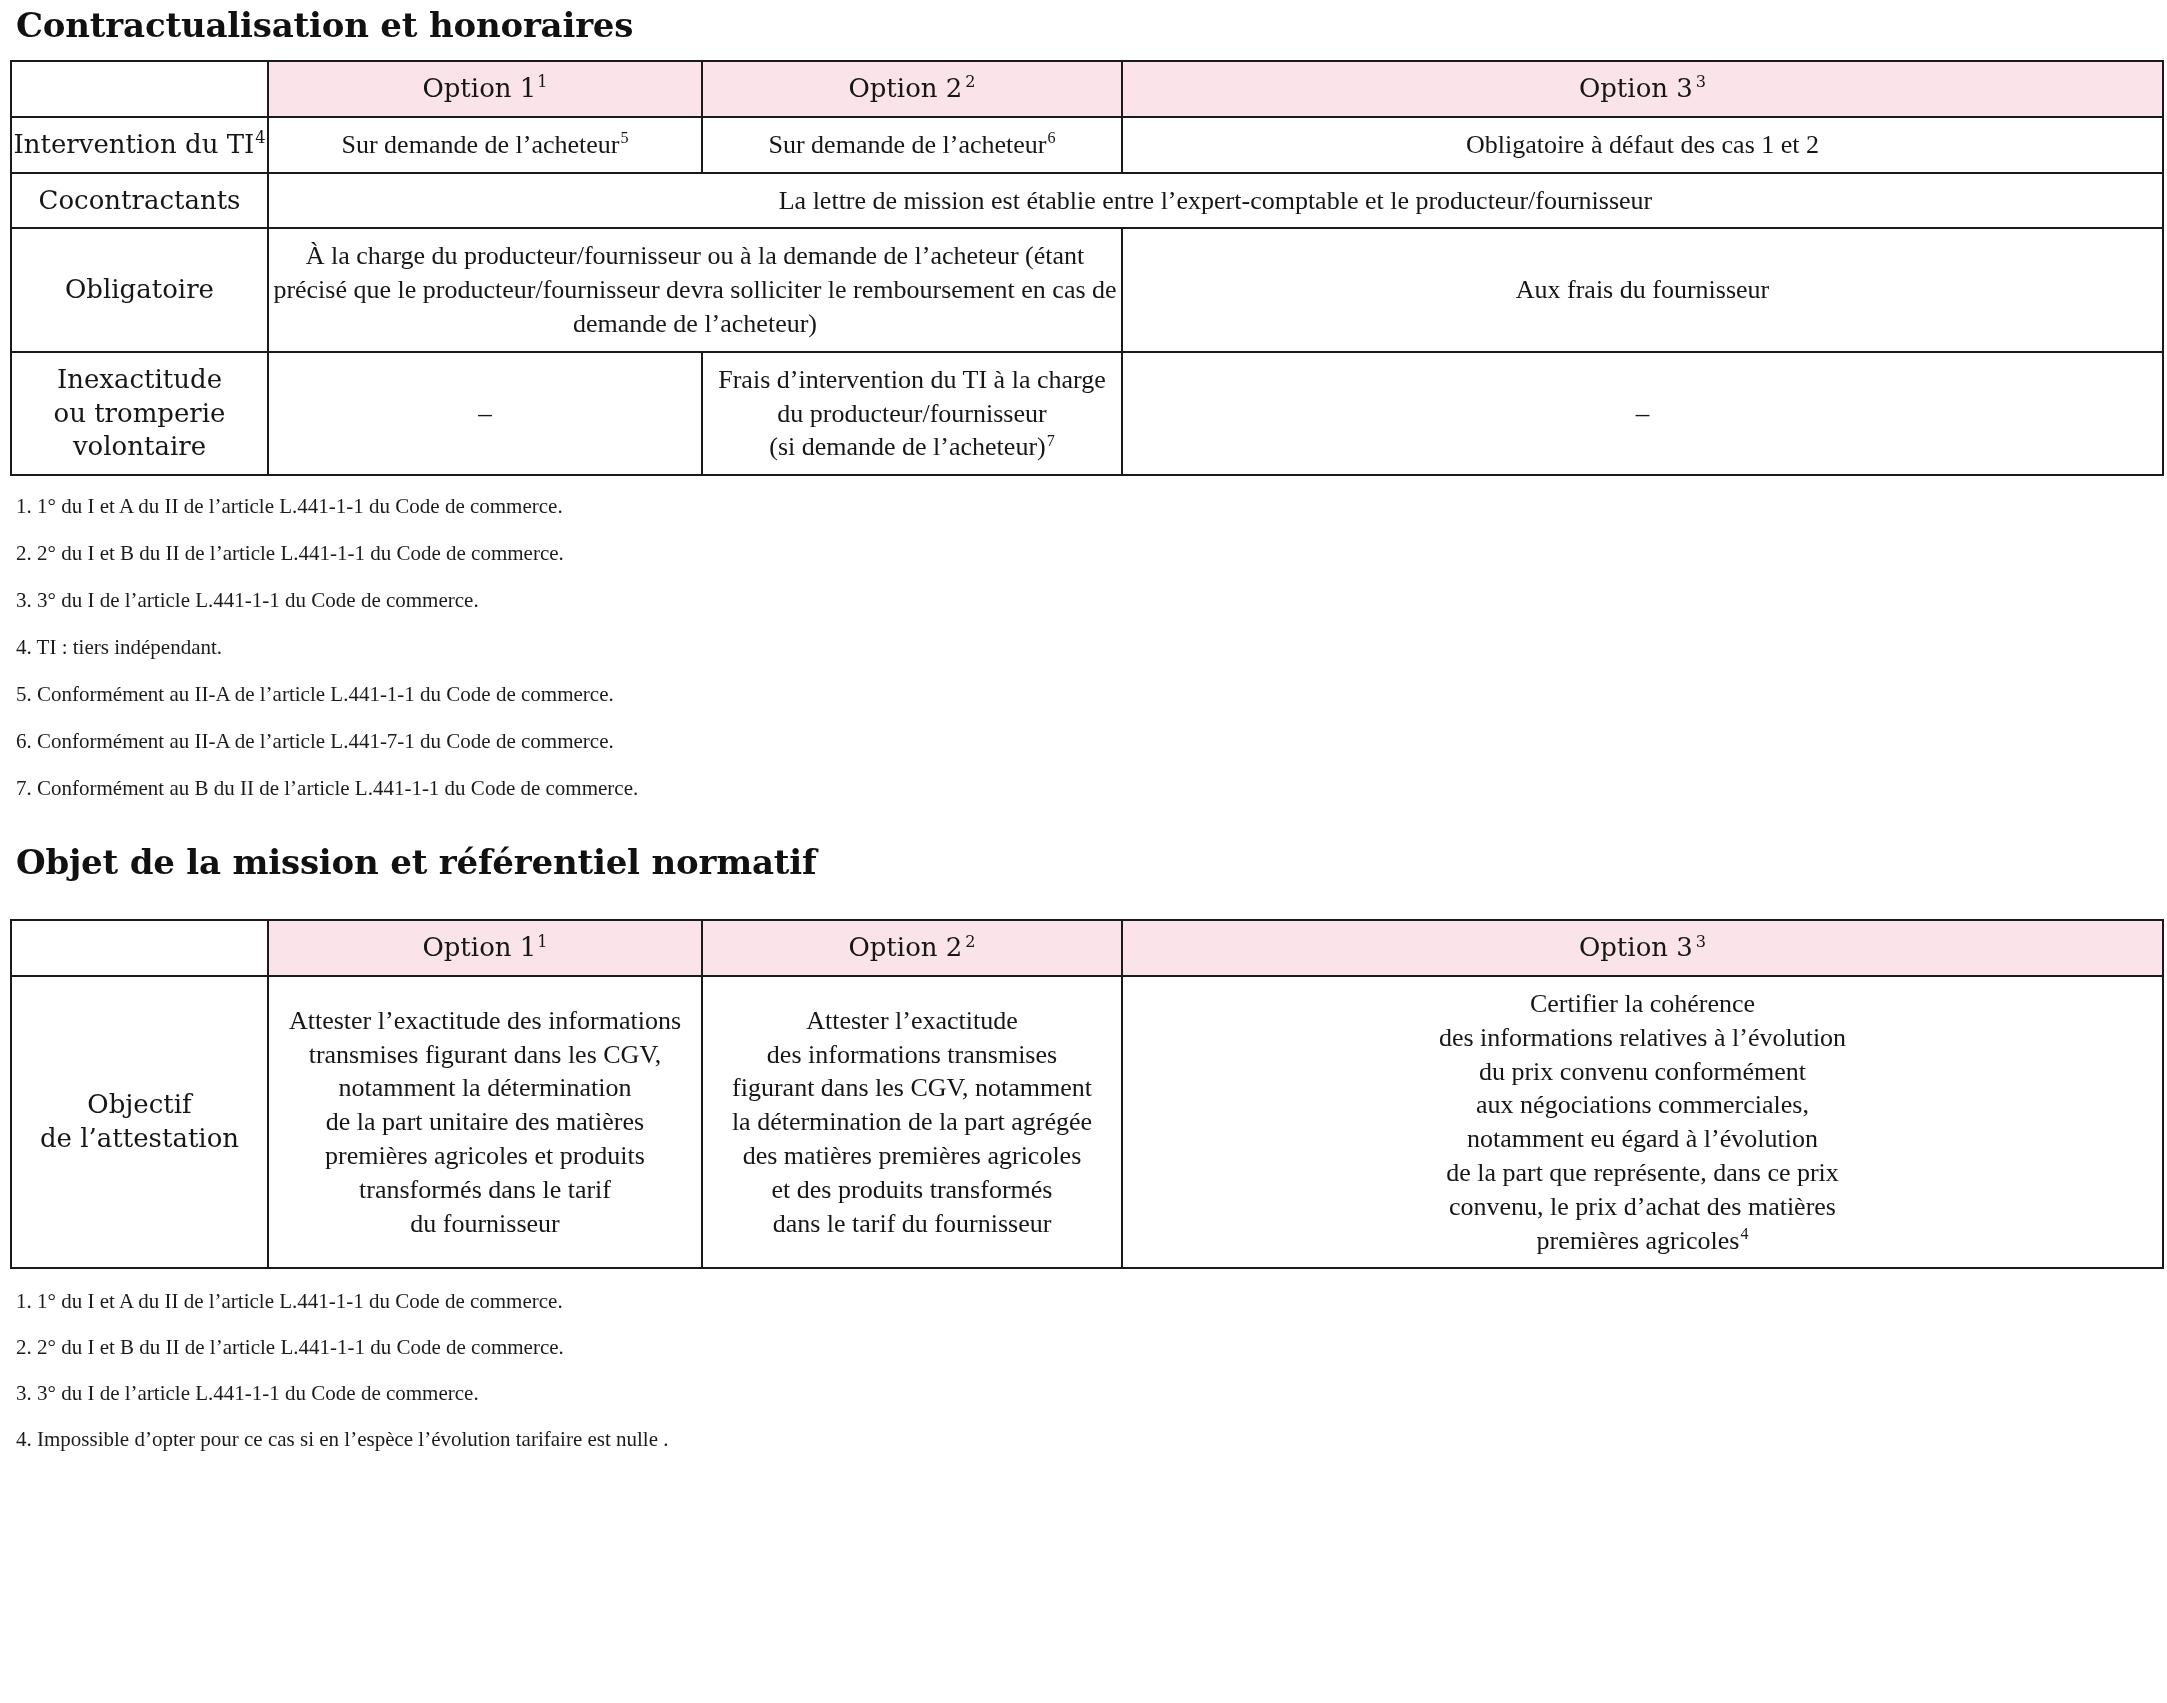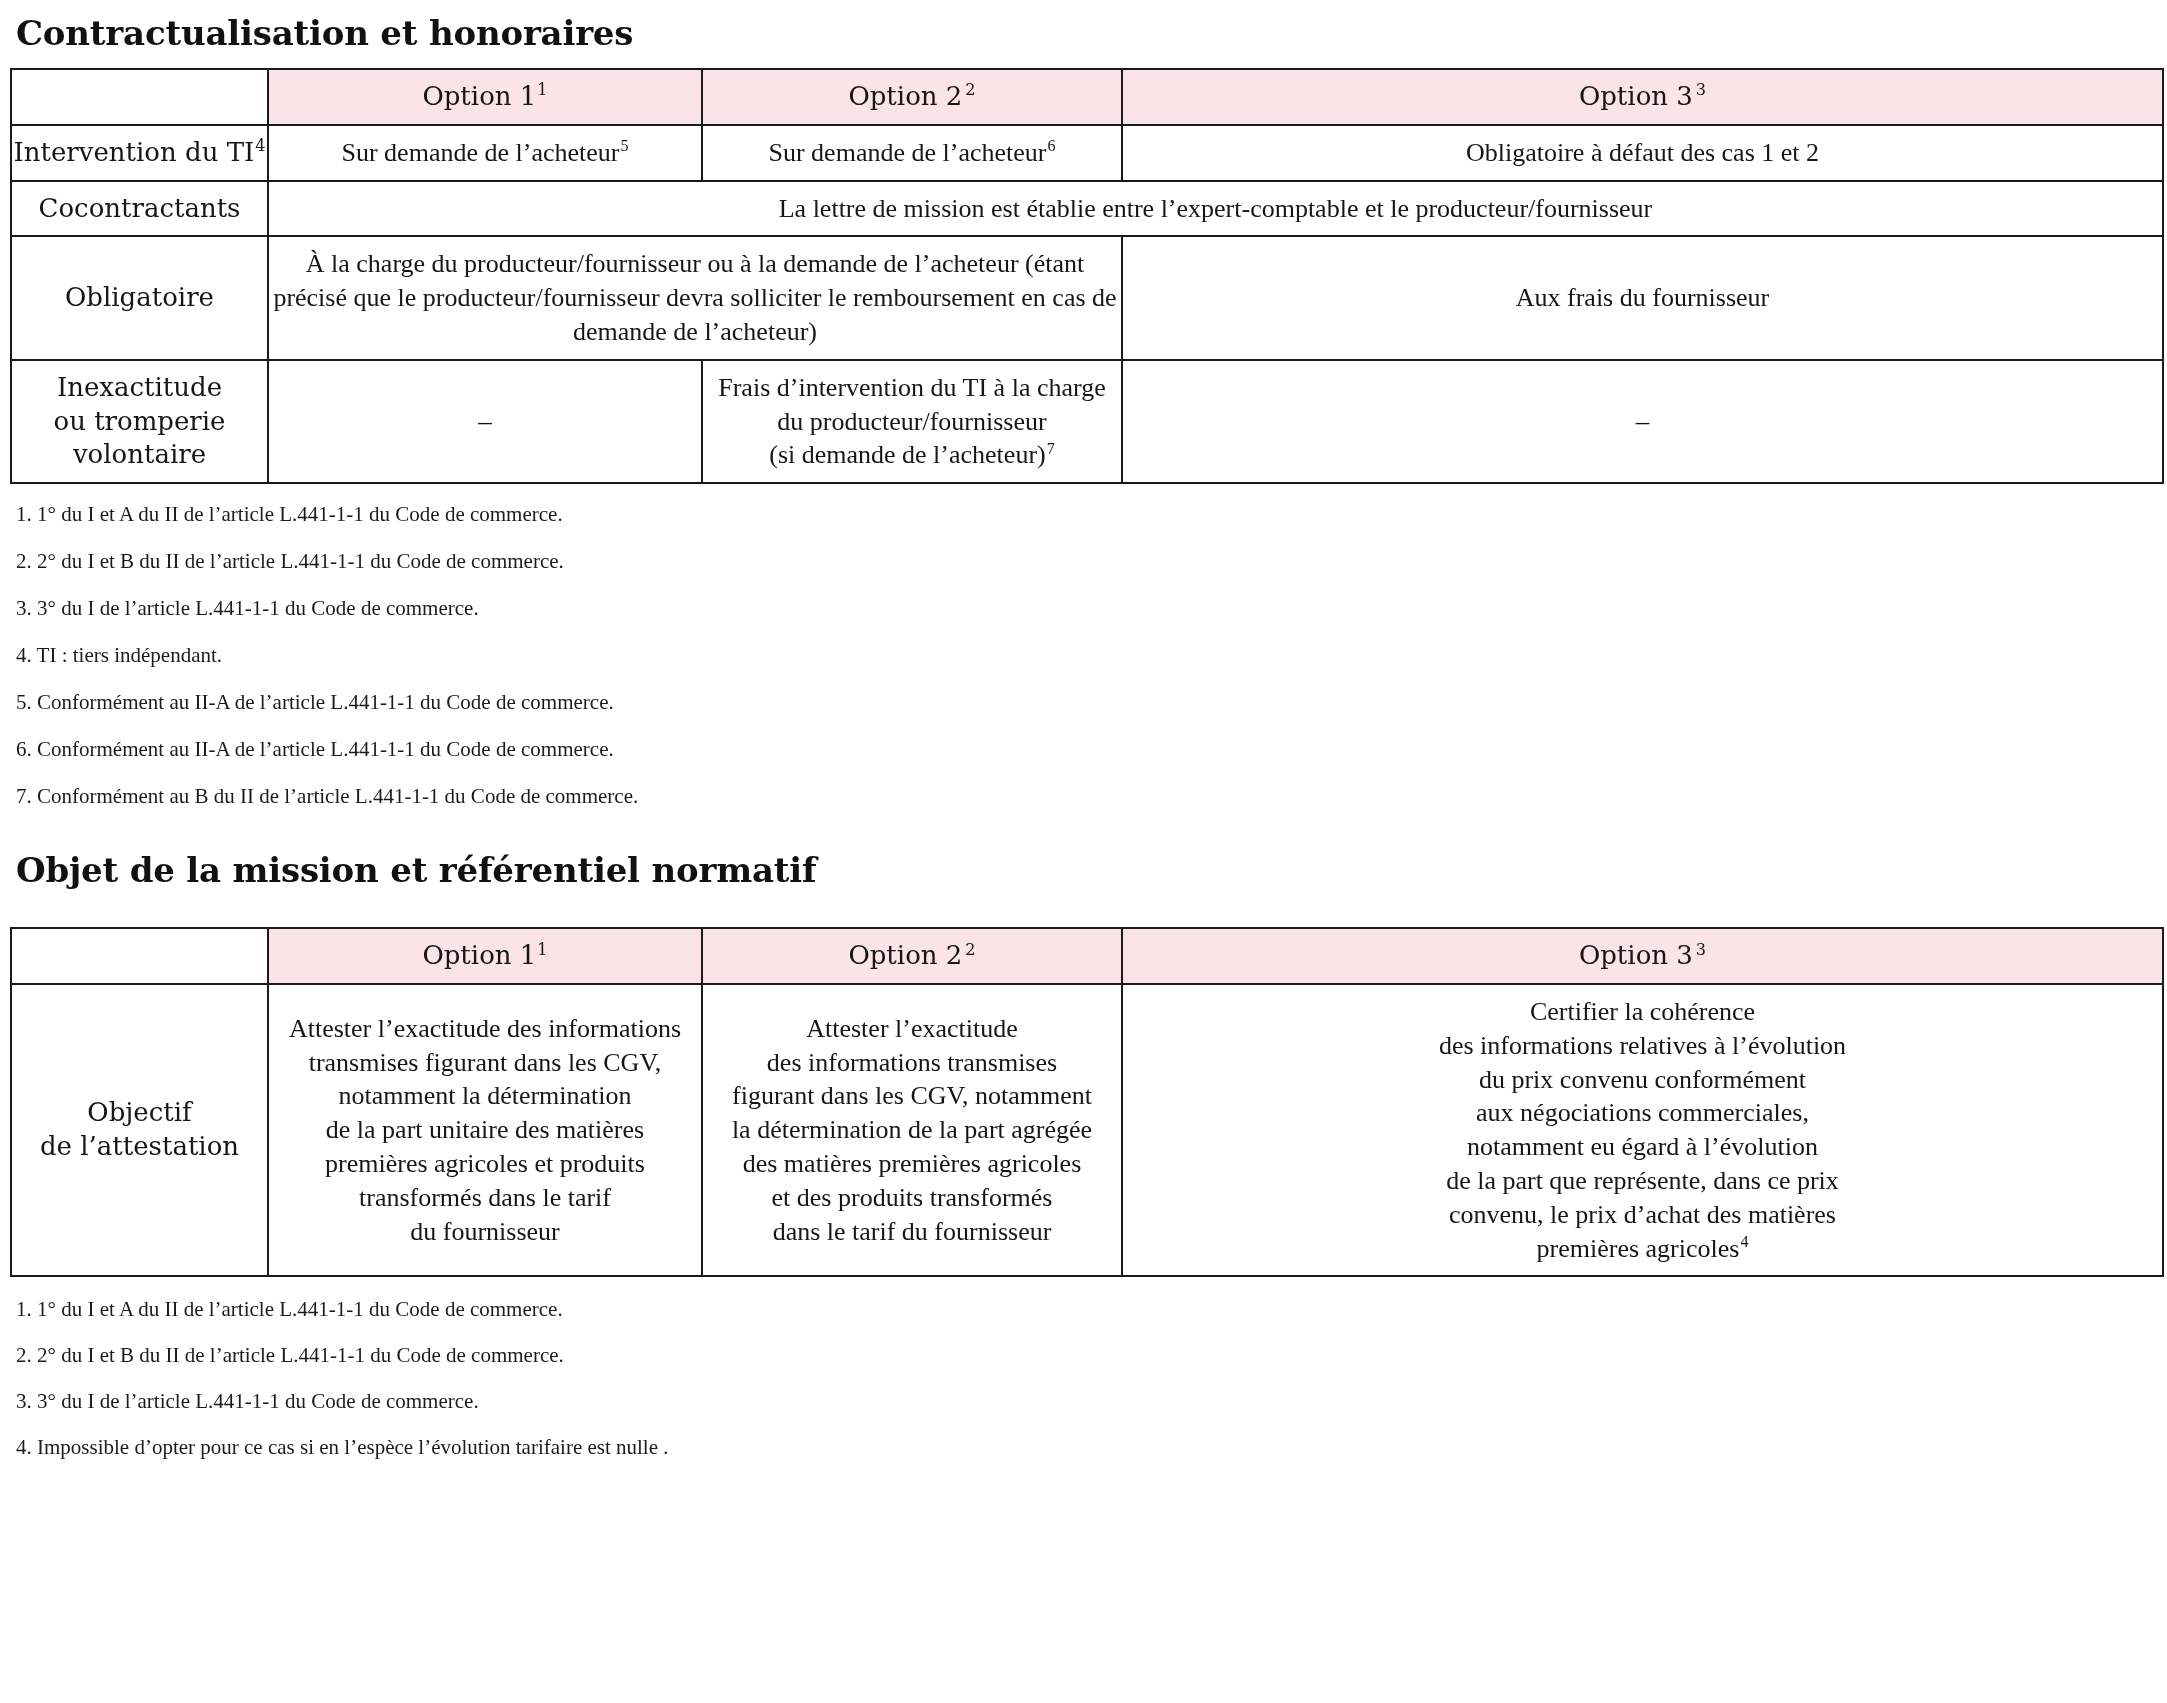--- a/index.html
+++ b/index.html
@@ -19,21 +19,21 @@
 
   
   .section-title {
     font-family: "DejaVu Serif", "Liberation Serif", serif;
     font-weight: bold;
     font-size: 34px;
     letter-spacing: -0.2px;
     color: #111111;
     line-height: 1.0;
   }
-  #title-1 { margin: 0 0 0 8px; padding-top: 16px; }
+  #title-1 { margin: 0 0 0 8px; padding-top: 8px; }
   #title-2 { margin: 0 0 0 8px; }
 
   
   table.opt {
     border-collapse: collapse;
     table-layout: fixed;
     width: 2151px;
     margin-left: 2px;
   }
   table.opt col.c0 { width: 257px; }
@@ -181,21 +181,21 @@
       </tbody>
     </table>
   </div>
 
   <div class="footnotes" id="footnotes-1">
     <p class="fn">1. 1° du I et A du II de l’article L.441-1-1 du Code de commerce.</p>
     <p class="fn">2. 2° du I et B du II de l’article L.441-1-1 du Code de commerce.</p>
     <p class="fn">3. 3° du I de l’article L.441-1-1 du Code de commerce.</p>
     <p class="fn">4. TI : tiers indépendant.</p>
     <p class="fn">5.  Conformément au II-A de l’article L.441-1-1 du Code de commerce.</p>
-    <p class="fn">6.  Conformément au II-A de l’article L.441-1-1 du Code de commerce.</p>
+    <p class="fn">6.  Conformément au II-A de l’article L.441-7-1 du Code de commerce.</p>
     <p class="fn">7.  Conformément au B du II de l’article L.441-1-1 du Code de commerce.</p>
   </div>
 
   <h2 class="section-title" id="title-2">Objet de la mission et référentiel normatif</h2>
 
   <div id="table2-wrap">
     <table class="opt">
       <colgroup>
           <col class="c0">
           <col class="c1">

